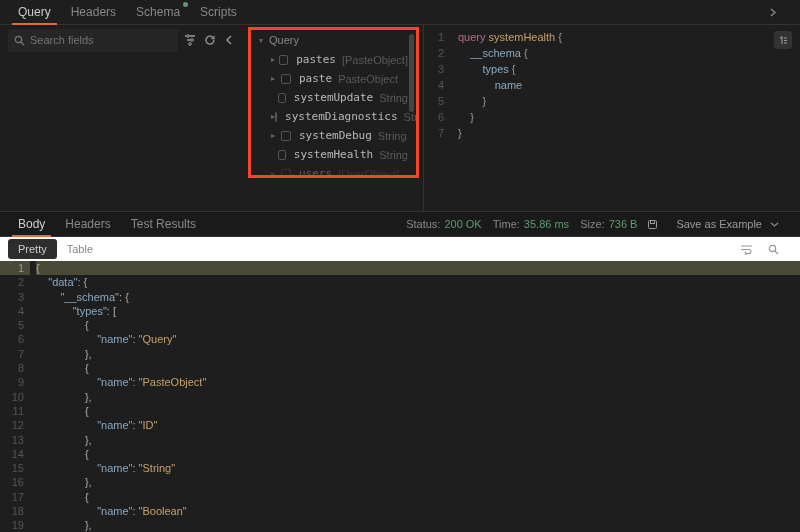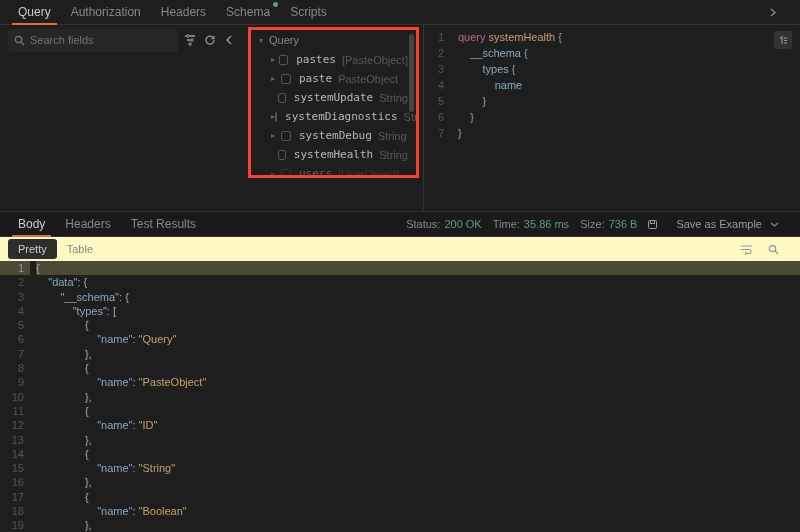--- a/index.html
+++ b/index.html
@@ -42,21 +42,21 @@
 .brace { color: #999; }
 .beaut { position: absolute; right: 8px; top: 6px; width: 18px; height: 18px; background: #333; border-radius: 3px; display: flex; align-items: center; justify-content: center; color: #888; font-size: 9px; cursor: pointer; }
 .vars { height: 22px; border-top: 1px solid #333; display: flex; align-items: center; padding: 0 10px; color: #777; font-size: 11px; }
 
 .midtabs { display: flex; align-items: center; background: #1a1a1a; border-top: 1px solid #333; border-bottom: 1px solid #333; height: 26px; padding-left: 8px; }
 .status { margin-left: auto; display: flex; align-items: center; gap: 4px; font-size: 11px; padding-right: 10px; }
 .sl { color: #888; }
 .sv { color: #5a9e6f; }
 .save { display: flex; align-items: center; gap: 18px; cursor: pointer; margin-left: 6px; }
 
-.viewtabs { display: flex; align-items: center; background: #fef9c3; height: 24px; padding-left: 8px; }
+.viewtabs { display: flex; align-items: center; background: #ffffff; height: 24px; padding-left: 8px; }
 .vtab { padding: 4px 10px; color: #888; font-size: 11px; }
 .vtab.active { background: #2d2d2d; color: #ccc; border-radius: 3px; }
 .vtab-right { margin-left: auto; display: flex; gap: 8px; padding-right: 12px; }
 
 .resp { height: 272px; overflow: hidden; font-family: 'Menlo', monospace; font-size: 11px; line-height: 14.3px; position: relative; }
 .gutter-r { position: absolute; left: 0; top: 0; width: 30px; text-align: right; color: #555; background: #1e1e1e; }
 .gutter-r div { padding-right: 6px; }
 .gutter-r .hl { background: #4a4a36; color: #999; }
 .code-r { position: absolute; left: 36px; top: 0; right: 0; }
 .code-r .line.hl { background: #4a4a36; }
@@ -66,21 +66,20 @@
 .br2 { color: #aaa; }
 .divider-center { position: absolute; left: 50%; top: 3px; width: 22px; height: 3px; background: #d69b95; border-radius: 2px; transform: translateX(-50%); }
 
 svg { display: block; }
 </style>
 </head>
 <body>
 
 <div class="tabs">
   <div class="tab active">Query</div>
-  <div class="tab">Authorization</div>
   <div class="tab">Headers</div>
   <div class="tab"><span>Schema</span><span class="dot"></span></div>
   <div class="tab">Scripts</div>
   <div class="collapse-right icon-btn">
     <svg width="11" height="11" viewBox="0 0 11 11">
         <path d="M3 2 L7 5.5 L3 9" stroke="#888" fill="none" stroke-width="1.4"></path>
       </svg>
   </div>
 </div>
 

